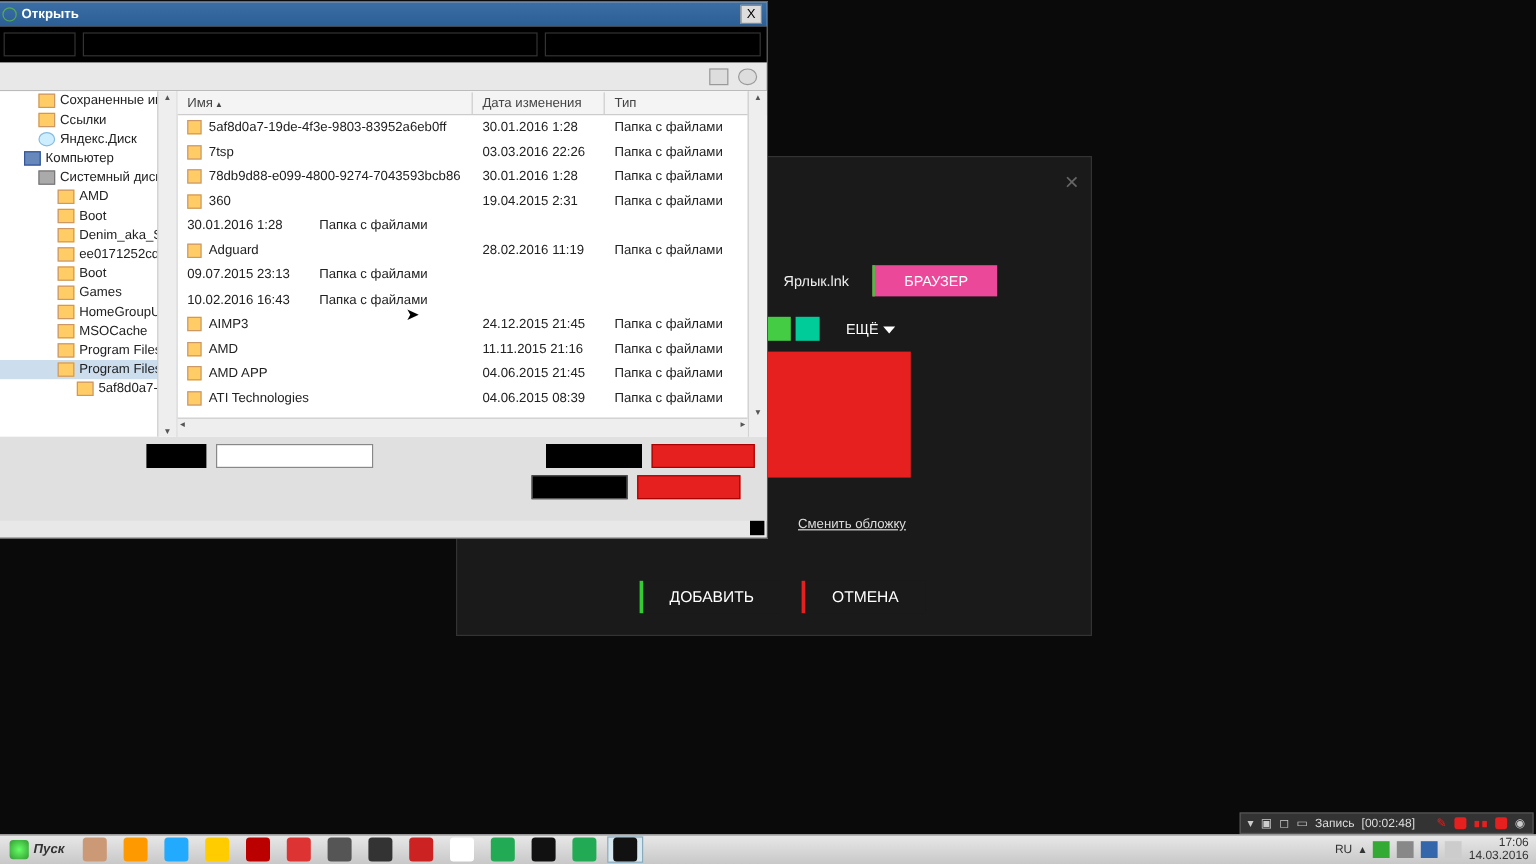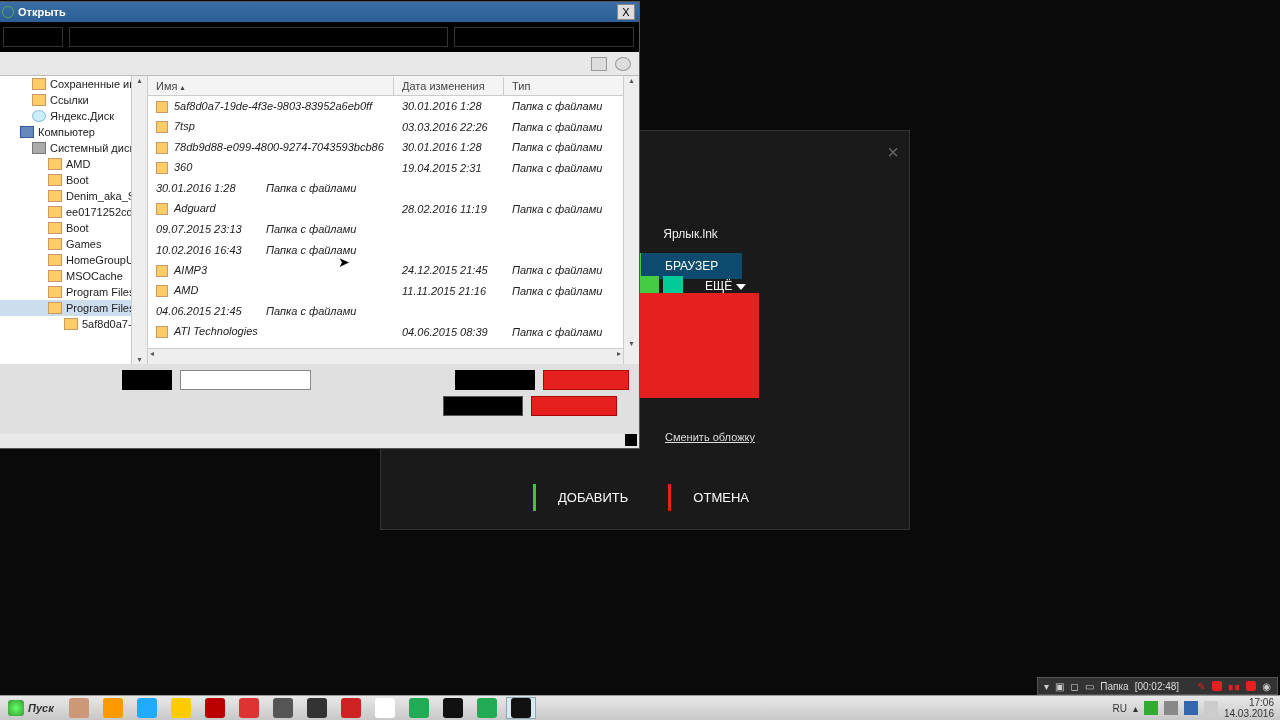--- a/index.html
+++ b/index.html
@@ -4,25 +4,25 @@
 <style>
 * { margin: 0; padding: 0; box-sizing: border-box; font-family: Tahoma, Arial, sans-serif; }
 body { width: 1280px; height: 720px; background: #0a0a0a; position: relative; overflow: hidden; }
 
 
 .bg-panel {
   position: absolute; left: 380px; top: 130px; width: 530px; height: 400px;
   background: #1a1a1a; border: 1px solid #333;
 }
 .bg-panel .close-x { position: absolute; right: 10px; top: 10px; color: #666; font-size: 20px; cursor: pointer; }
-.bg-tab-row { position: absolute; top: 90px; left: 258px; display: flex; gap: 6px; align-items: center; flex-direction: column; }
+.bg-tab-row { position: absolute; top: 90px; left: 258px; display: flex; gap: 6px; align-items: center; }
 .bg-tab { padding: 6px 14px; color: #ddd; font-size: 12px; }
 .bg-tab.link { color: #eee; }
-.bg-browse { background: #0c4a6e; padding: 6px 24px; color: #fff; font-size: 12px; border-left:2px solid #3c3; }
-.bg-color-row { position: absolute; top: 144px; left: 258px; display: flex; gap: 4px; align-items: center; }
+.bg-browse { background: #ec4899; padding: 6px 24px; color: #fff; font-size: 12px; border-left:2px solid #3c3; }
+.bg-color-row { position: absolute; top: 132px; left: 258px; display: flex; gap: 4px; align-items: center; }
 .bg-swatch { width: 20px; height: 20px; }
 .bg-more { color: #fff; font-size: 12px; margin-left: 10px; padding:4px 8px; }
 .bg-more .tri { display:inline-block; width:0; height:0; border-left:5px solid transparent; border-right:5px solid transparent; border-top:6px solid #fff; margin-left:4px; vertical-align:middle;}
 .bg-cover { position: absolute; top: 162px; left: 258px; width: 120px; height: 105px; background: #e61f1f; }
 .bg-change-cover { position: absolute; top: 300px; left: 284px; color: #ddd; font-size: 11px; text-decoration: underline; cursor:pointer; }
 .bg-btn-row { position: absolute; bottom: 18px; left: 152px; display: flex; gap: 18px; }
 .bg-btn { padding: 6px 22px; color: #fff; font-size: 13px; background:#1a1a1a; }
 .bg-btn.add { border-left: 3px solid #3c3; }
 .bg-btn.cancel { border-left: 3px solid #e61f1f; }
 
@@ -60,21 +60,21 @@
 .fd-list-scroll-v::before{content:"▴"; display:block; text-align:center; font-size:8px; color:#555;}
 .fd-list-scroll-v::after{content:"▾"; position:absolute; bottom:16px; left:0; right:0; text-align:center; font-size:8px; color:#555;}
 .fd-list-scroll-h { position:absolute; left:0; right:16px; bottom:0; height:16px; background:#eee; border-top:1px solid #ccc;}
 .fd-list-scroll-h::before{content:"◂"; position:absolute; left:2px; font-size:8px; color:#555;}
 .fd-list-scroll-h::after{content:"▸"; position:absolute; right:2px; font-size:8px; color:#555;}
 .fd-head { display:flex; background:#f4f4f4; border-bottom:1px solid #ccc; height:20px; align-items:center; }
 .fd-head-cell { padding:3px 8px; border-right:1px solid #ccc; font-size:11px; color:#444; }
 .fd-col-name { width:246px; }
 .fd-col-date { width:110px; }
 .fd-col-type { flex:1; }
-.fd-rows { overflow:hidden;font-style:italic; }
+.fd-rows { overflow:hidden; }
 .fd-row { display:flex; height:20.5px; align-items:center; cursor:pointer; }
 .fd-cell { padding:2px 8px; white-space:nowrap; overflow:hidden; }
 .fd-cell .fico { display:inline-block; width:12px; height:12px; background:#fc6; border:1px solid #c96; margin-right:6px; vertical-align:middle; }
 .fd-cursor { position:absolute; left:190px; top:178px; font-size:14px; color:#000; pointer-events:none; }
 .fd-bottom { height:70px; background:#e0e0e0; padding:6px 10px; }
 .fd-bottom-row1 { display:flex; gap:8px; margin-bottom:6px; align-items:center; }
 .fd-filename-lbl { width:50px; height:20px; background:#000; }
 .fd-filename-input { flex:1; height:20px; background:#fff; border:1px solid #888; max-width:240px; }
 .fd-combo { width:80px; height:20px; background:#000; }
 .fd-openbtn { width:86px; height:20px; background:#e61f1f; border:1px solid #a00; }
@@ -256,20 +256,21 @@
             <div class="fd-cell fd-col-name"><span class="fico"></span>AIMP3</div>
             <div class="fd-cell fd-col-date">24.12.2015 21:45</div>
             <div class="fd-cell fd-col-type">Папка с файлами</div>
           </div>
           <div class="fd-row">
             <div class="fd-cell fd-col-name"><span class="fico"></span>AMD</div>
             <div class="fd-cell fd-col-date">11.11.2015 21:16</div>
             <div class="fd-cell fd-col-type">Папка с файлами</div>
           </div>
           <div class="fd-row">
+            <div class="fd-cell fd-col-name"><span class="fico"></span>AMD APP</div>
             <div class="fd-cell fd-col-date">04.06.2015 21:45</div>
             <div class="fd-cell fd-col-type">Папка с файлами</div>
           </div>
           <div class="fd-row">
             <div class="fd-cell fd-col-name"><span class="fico"></span>ATI Technologies</div>
             <div class="fd-cell fd-col-date">04.06.2015 08:39</div>
             <div class="fd-cell fd-col-type">Папка с файлами</div>
           </div>
         </div>
       <div class="fd-cursor">➤</div>
@@ -292,21 +293,21 @@
     </div>
   </div>
   <div class="fd-resize"></div>
 </div>
 
 <div class="recorder-bar">
   <span>▾</span>
   <span>▣</span>
   <span>◻</span>
   <span>▭</span>
-  <span class="rec-label">Папка</span>
+  <span class="rec-label">Запись</span>
   <span class="rec-label">[00:02:48]</span>
   <span style="width:6px"></span>
   <span style="color:#e61f1f">✎</span>
   <span class="rec-dot"></span>
   <span class="rec-pause">∎∎</span>
   <span class="rec-dot"></span>
   <span>◉</span>
 </div>
 
 <div class="taskbar">

